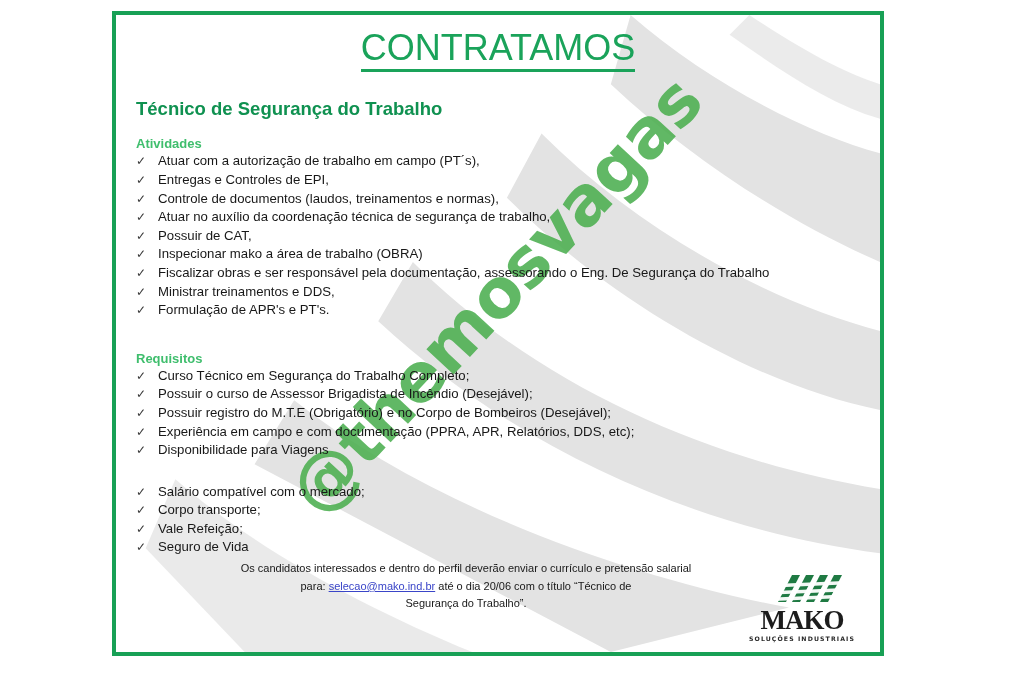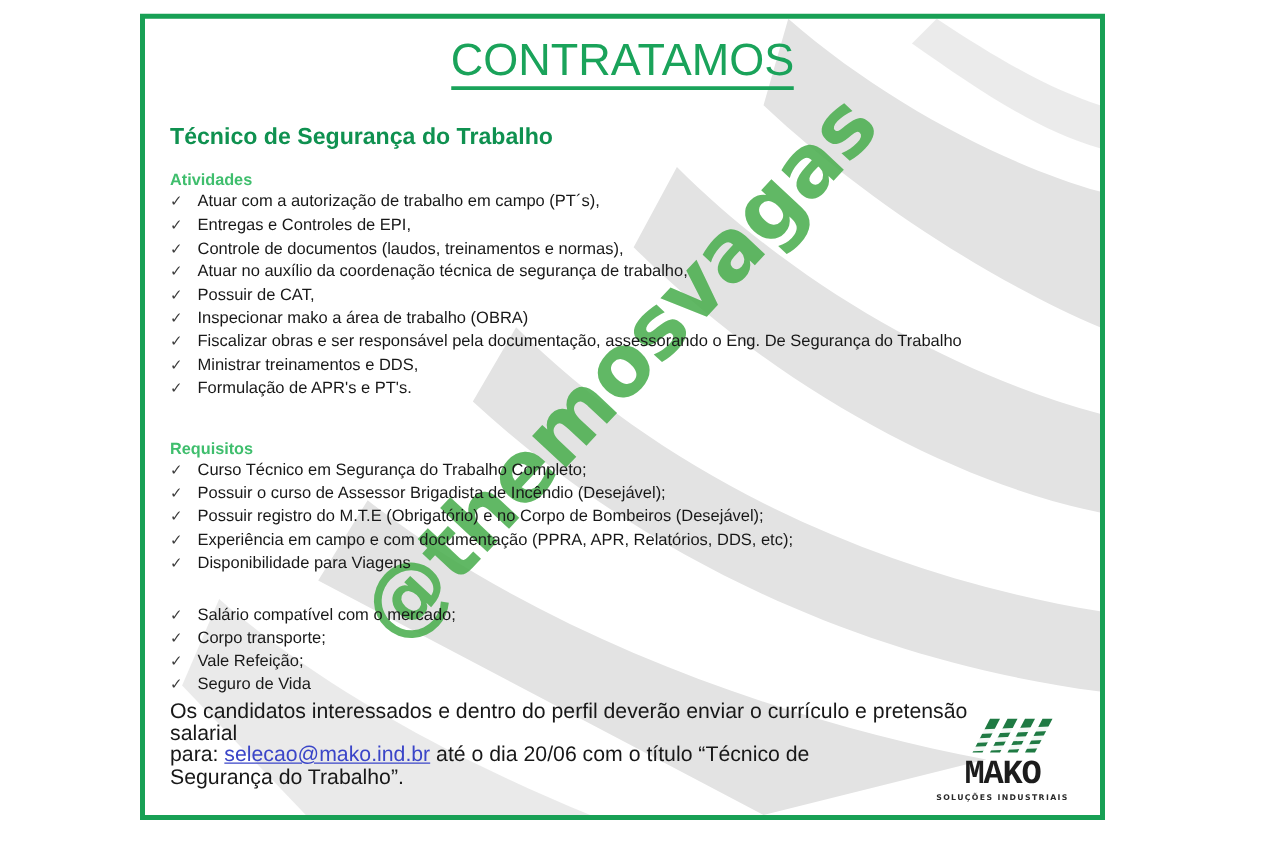--- a/index.html
+++ b/index.html
@@ -124,43 +124,44 @@
     line-height: 17.6px;
   }
   .bullets li .btxt { flex: 1 1 auto; }
 
   #sec-atividades { margin-top: 16px; }
   #sec-requisitos { margin-top: 31px; }
   #sec-beneficios { margin-top: 23px; }
 
   #closing {
     margin: 3px 0 0 20px;
-    font-size: 17px;
+    font-size: 11px;
     color: #181818;
     line-height: 17.6px;
     max-width: 660px;
+    text-align: center;
   }
   #closing .email {
     color: #3a45c8;
     text-decoration: underline;
   }
 
   
   #logo {
     position: absolute;
     right: 24px;
     bottom: 10px;
     width: 108px;
     z-index: 4;
     text-align: center;
   }
   #logo .mark { height: 34px; }
   #logo .mark svg { display: block; }
   #logo .wordmark {
-    font-family: Liberation Mono, monospace;
+    font-family: Liberation Serif, serif;
     font-size: 27px;
     font-weight: bold;
     color: #1c1c1c;
     letter-spacing: -1px;
     line-height: 27px;
     margin-top: 1px;
   }
   #logo .tagline {
     font-family: "DejaVu Sans", sans-serif;
     font-size: 6.2px;

